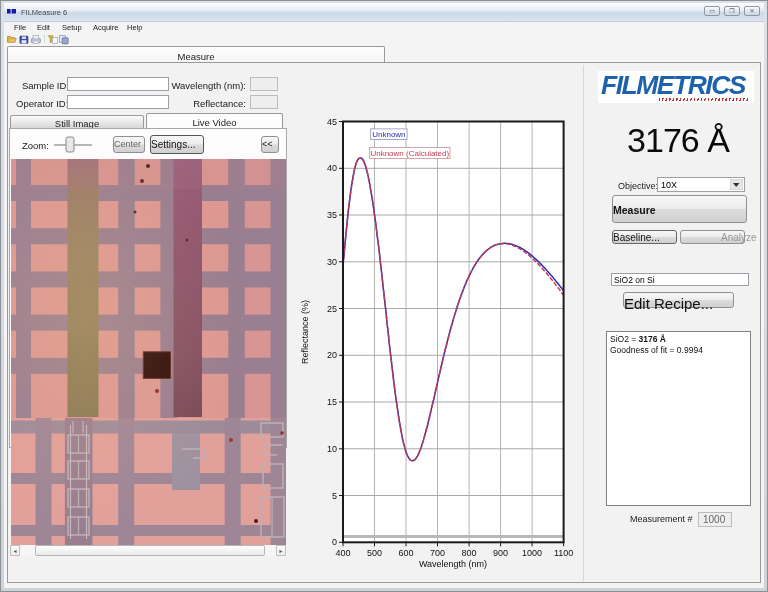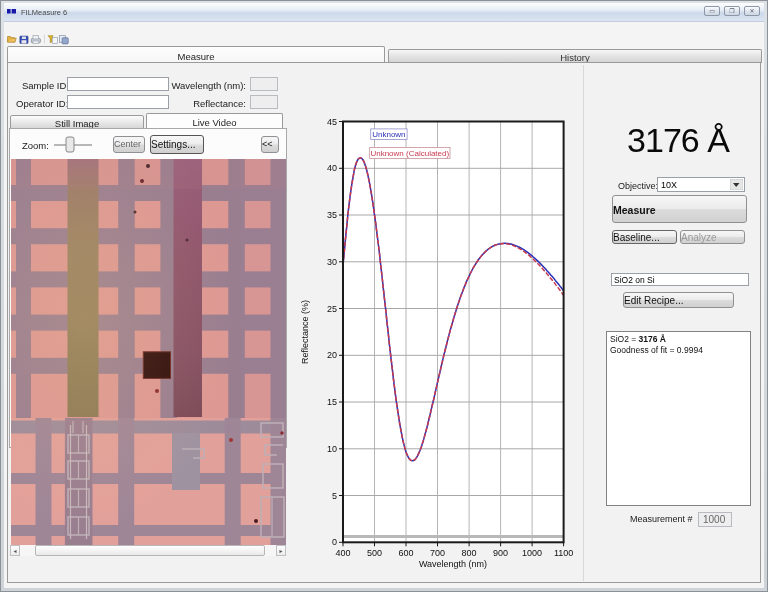--- a/index.html
+++ b/index.html
@@ -48,20 +48,27 @@
 <div id="titlebar"></div>
 <svg id="title-ico" width="9" height="5">
     <rect x="0" y="0" width="3.6" height="4.5" fill="#1818a8"></rect>
     <rect x="4.6" y="0" width="4.4" height="4.5" fill="#1818a8"></rect>
   </svg>
 <div id="title-txt">FILMeasure 6</div>
 <div class="winbtn" style="left:704px;">▭</div>
 <div class="winbtn" style="left:724px;">❐</div>
 <div class="winbtn" style="left:744px;">✕</div>
 <div id="client">
+  <div id="menubar">
+      <span style="left:10px;">File</span>
+      <span style="left:33px;">Edit</span>
+      <span style="left:58px;">Setup</span>
+      <span style="left:89px;">Acquire</span>
+      <span style="left:123px;">Help</span>
+    </div>
   <div id="toolbar">
     <svg width="760" height="16">
         <g transform="translate(1.5,2) scale(0.82)">
 
       <path d="M2.5 12.5 L4 7.5 L13 7.5 L11.5 12.5 Z" fill="#f0c060" stroke="#a07820" stroke-width="0.8"></path>
       <path d="M2.5 12 L2.5 5.5 L6 5.5 L7 7 L11 7" fill="#e8b440" stroke="#a07820" stroke-width="0.8"></path>
 
       <rect x="17.5" y="5" width="10" height="9" rx="1" fill="#3a50b4" stroke="#283880" stroke-width="0.7"></rect>
       <rect x="20" y="5.5" width="5" height="3" fill="#dce4f0"></rect>
       <rect x="19.5" y="10" width="6" height="4" fill="#e8e8ec"></rect>
@@ -74,21 +81,20 @@
       <path d="M52 4.5 L58 4.5 L56.5 8 L56.5 12 L54.5 13 L54.5 8 Z" fill="#e8b42c" stroke="#967c14" stroke-width="0.7"></path>
       <rect x="57" y="6.5" width="6.5" height="7.5" fill="#f4f6fa" stroke="#8890a0" stroke-width="0.7"></rect>
 
       <rect x="66" y="4.5" width="7" height="8" fill="#e8ecf4" stroke="#7888a0" stroke-width="0.8"></rect>
       <rect x="69" y="7" width="7.5" height="7.5" rx="1" fill="#94a8cc" stroke="#5a6c94" stroke-width="0.8"></rect>
     </g>
       </svg>
   </div>
   <div id="tabstrip">
     <div id="tab-measure">Measure</div>
-    <div id="tab-history">History</div>
   </div>
   <div id="page">
 
     <div class="lbl" style="left:14px;top:17px;width:40px;text-align:right;">Sample ID:</div>
     <input class="tbox" style="left: 59px; top: 14px; width: 102px; height: 14px;">
     <div class="lbl" style="left:150px;top:17px;width:88px;text-align:right;">Wavelength (nm):</div>
     <div class="dbox" style="left:242px;top:14px;width:28px;height:14px;"></div>
     <div class="lbl" style="left:8px;top:35px;width:46px;text-align:right;">Operator ID:</div>
     <input class="tbox" style="left: 59px; top: 32px; width: 102px; height: 14px;">
     <div class="lbl" style="left:150px;top:35px;width:88px;text-align:right;">Reflectance:</div>
@@ -245,28 +251,32 @@
 <line x1="273.6" y1="432.3" x2="273.6" y2="436.3" stroke="#1a1a1a" stroke-width="1"></line>
 <text x="273.6" y="446.3" font-size="9" text-anchor="middle" fill="#111">1100</text>
 <text x="163" y="457" font-size="9" text-anchor="middle" fill="#111">Wavelength (nm)</text>
 <text x="18" y="222" font-size="9" text-anchor="middle" fill="#111" transform="rotate(-90 18 222)">Reflectance (%)</text>
 <rect x="80.7" y="18.9" width="36.4" height="10.5" fill="#fff" stroke="#9090c8" stroke-width="0.8"></rect>
 <text x="98.9" y="27" font-size="8" text-anchor="middle" fill="#2830b8">Unknown</text>
 <rect x="79.7" y="37.4" width="80.3" height="11" fill="#fff" stroke="#c89098" stroke-width="0.8"></rect>
 <text x="119.8" y="45.8" font-size="8" text-anchor="middle" fill="#c83a4e">Unknown (Calculated)</text>
 </svg>
     <div id="rsep"></div>
+    <div id="logo">
+        <div class="t">FILMETRICS</div>
+        <div class="d"></div>
+      </div>
     <div id="thick">3176 Å</div>
     <div class="lbl" style="left:610px;top:118px;font-size:9px;">Objective:</div>
     <div class="tbox" style="left:649px;top:114px;width:88px;height:15px;font-size:9px;padding:2px 6px 0 3px;">10X<svg style="position:absolute;right:1px;top:1px;" width="13" height="11">
           <rect x="0" y="0" width="13" height="11" fill="#e6e6e6" stroke="#b0b0b0" stroke-width="0.5"></rect>
           <path d="M3 4 L9.5 4 L6.2 8 Z" fill="#333"></path>
         </svg></div>
     <div class="btn" style="left:604px;top:132px;width:135px;height:28px;font-size:10.5px;font-weight:bold;padding-top:8px;">Measure</div>
     <div class="btn" style="left:604px;top:167px;width:65px;height:14px;font-size:10px;padding-top:1px;border:1px solid #666;">Baseline...</div>
-    <div class="btn" style="left:672px;top:167px;width:65px;height:14px;font-size:10px;padding-top:1px;color:#9a9a9a;">Analyze</div>
+    <div class="btn" style="left:672px;top:167px;width:65px;height:14px;font-size:10px;padding-top:1px;color:#9a9a9a;padding-left:40px;">Analyze</div>
     <div class="tbox" style="left:603px;top:210px;width:138px;height:13px;font-size:8.5px;padding:1px 0 0 2px;">SiO2 on Si</div>
-    <div class="btn" style="left:615px;top:229px;width:111px;height:16px;font-size:10px;padding-top:2px;">Edit Recipe...</div>
+    <div class="btn" style="left:615px;top:229px;width:111px;height:16px;font-size:15px;padding-top:2px;">Edit Recipe...</div>
     <div id="results">SiO2 = <b>3176 Å</b><br>Goodness of fit = 0.9994</div>
     <div class="lbl" style="left:622px;top:451px;font-size:9px;">Measurement #</div>
     <div class="dbox" style="left:690px;top:449px;width:34px;height:15px;font-size:10px;color:#666;padding:1px 0 0 4px;">1000</div>
   </div>
 </div>
 
 </body></html>

